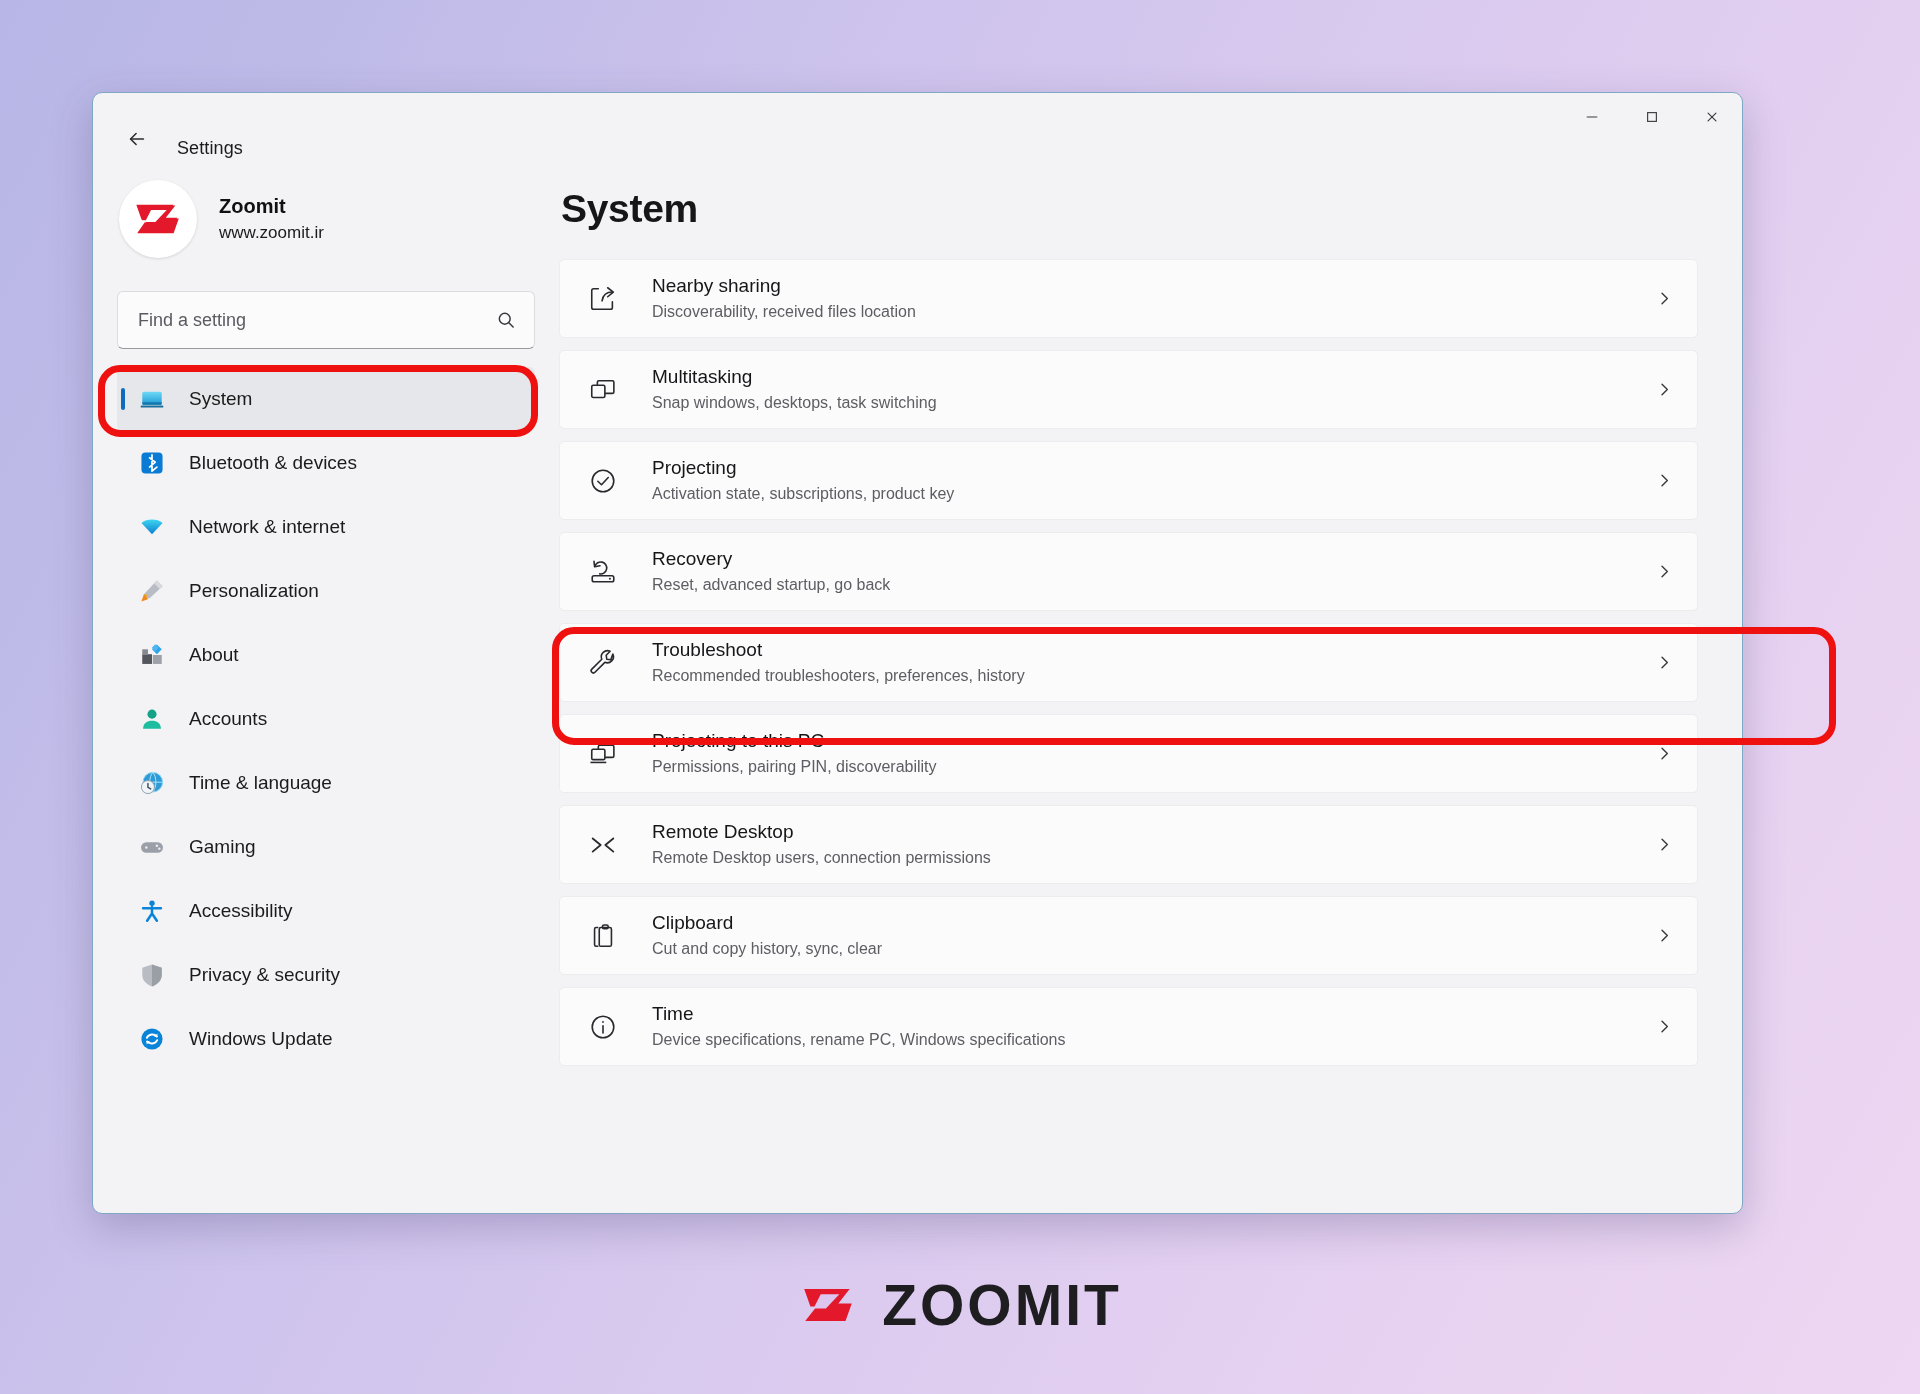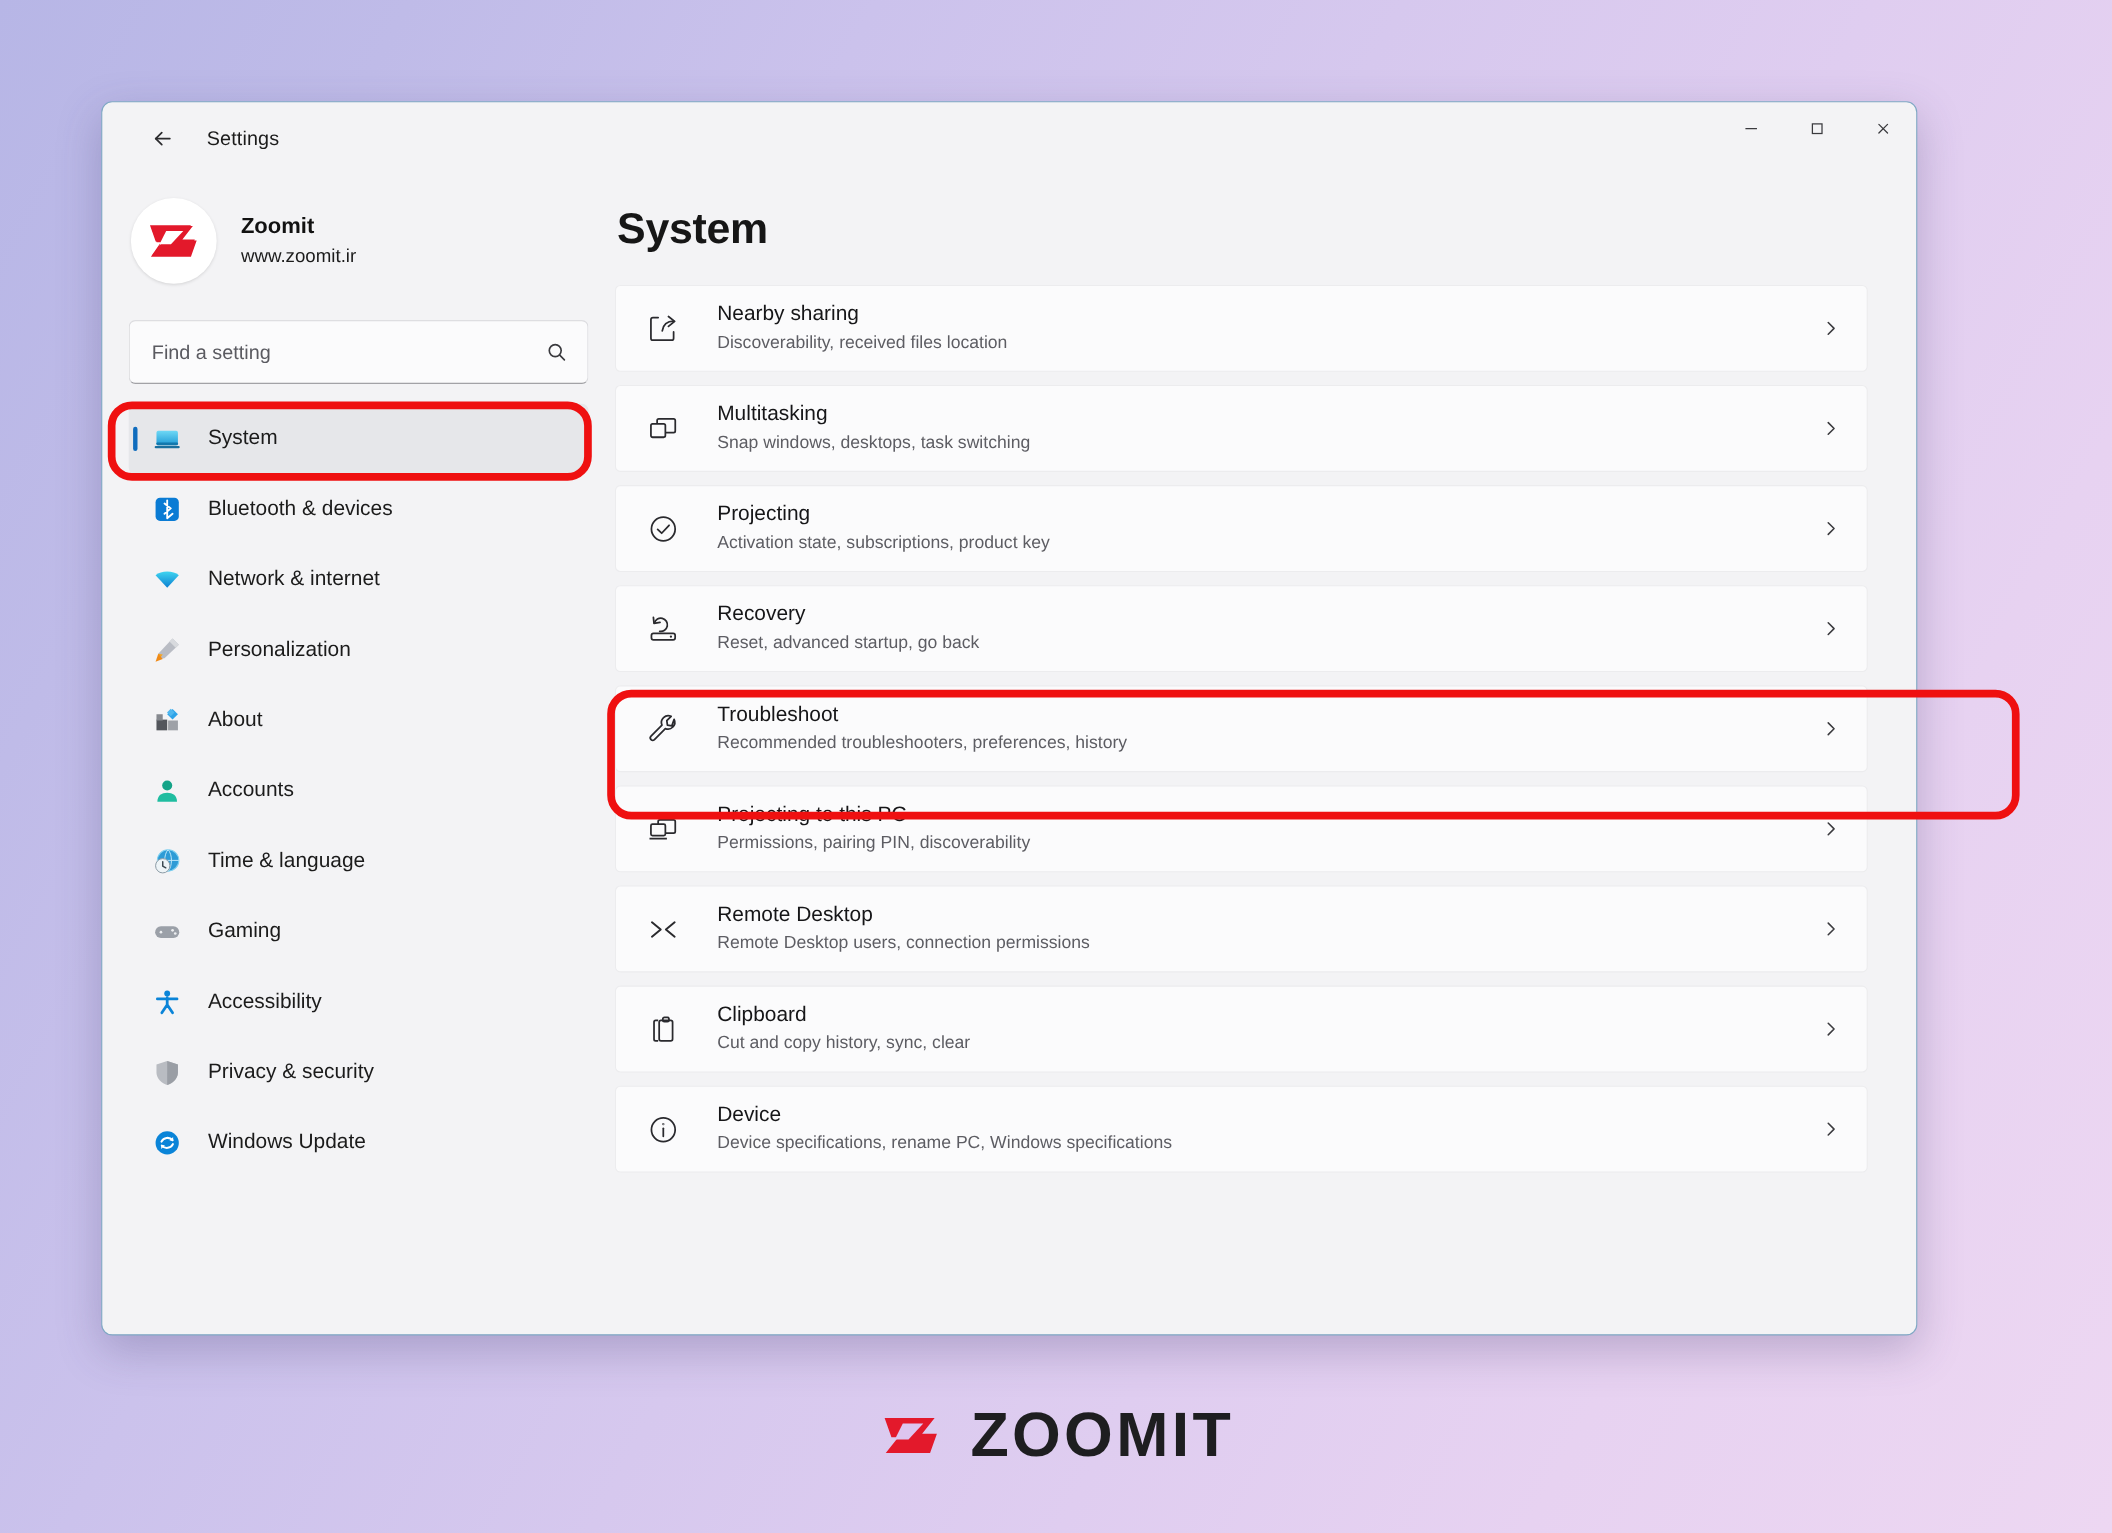--- a/index.html
+++ b/index.html
@@ -35,22 +35,21 @@
     border: 1.5px solid #7fa8c4;
     box-shadow: 0 14px 40px rgba(70,60,110,.28);
     overflow: hidden;
   }
 
   
   #titlebar {
     height: 66px;
     position: relative;
     display: flex;
-    align-items: center;
-    margin-left: 11px;
+    align-items: flex-end;
   }
   #back-button {
     width: 44px; height: 40px;
     margin-left: 22px;
     display: flex; align-items: center; justify-content: center;
     border-radius: 5px;
     cursor: pointer;
   }
   #back-button svg { width: 22px; height: 22px; }
   #window-title {
@@ -570,21 +569,21 @@
           </div>
           <div class="card">
             <span class="card-icon">
               <svg viewBox="0 0 32 32" fill="none" stroke="currentColor" stroke-width="1.7" stroke-linecap="round">
                 <circle cx="16" cy="16" r="11.5"></circle>
                 <circle cx="16" cy="10.6" r=".3" fill="currentColor" stroke-width="1.6"></circle>
                 <path d="M16 14.6 V22.4"></path>
               </svg>
             </span>
             <div class="card-text">
-              <div class="card-title">Device</div>
+              <div class="card-title">Time</div>
               <div class="card-sub">Device specifications, rename PC, Windows specifications</div>
             </div>
             <span class="card-chevron">
               <svg viewBox="0 0 24 24" fill="none" stroke="currentColor" stroke-width="2" stroke-linecap="round" stroke-linejoin="round">
                 <path d="M8.5 4.5 L16 12 L8.5 19.5"></path>
               </svg>
             </span>
           </div>
         </div>
     </div>

